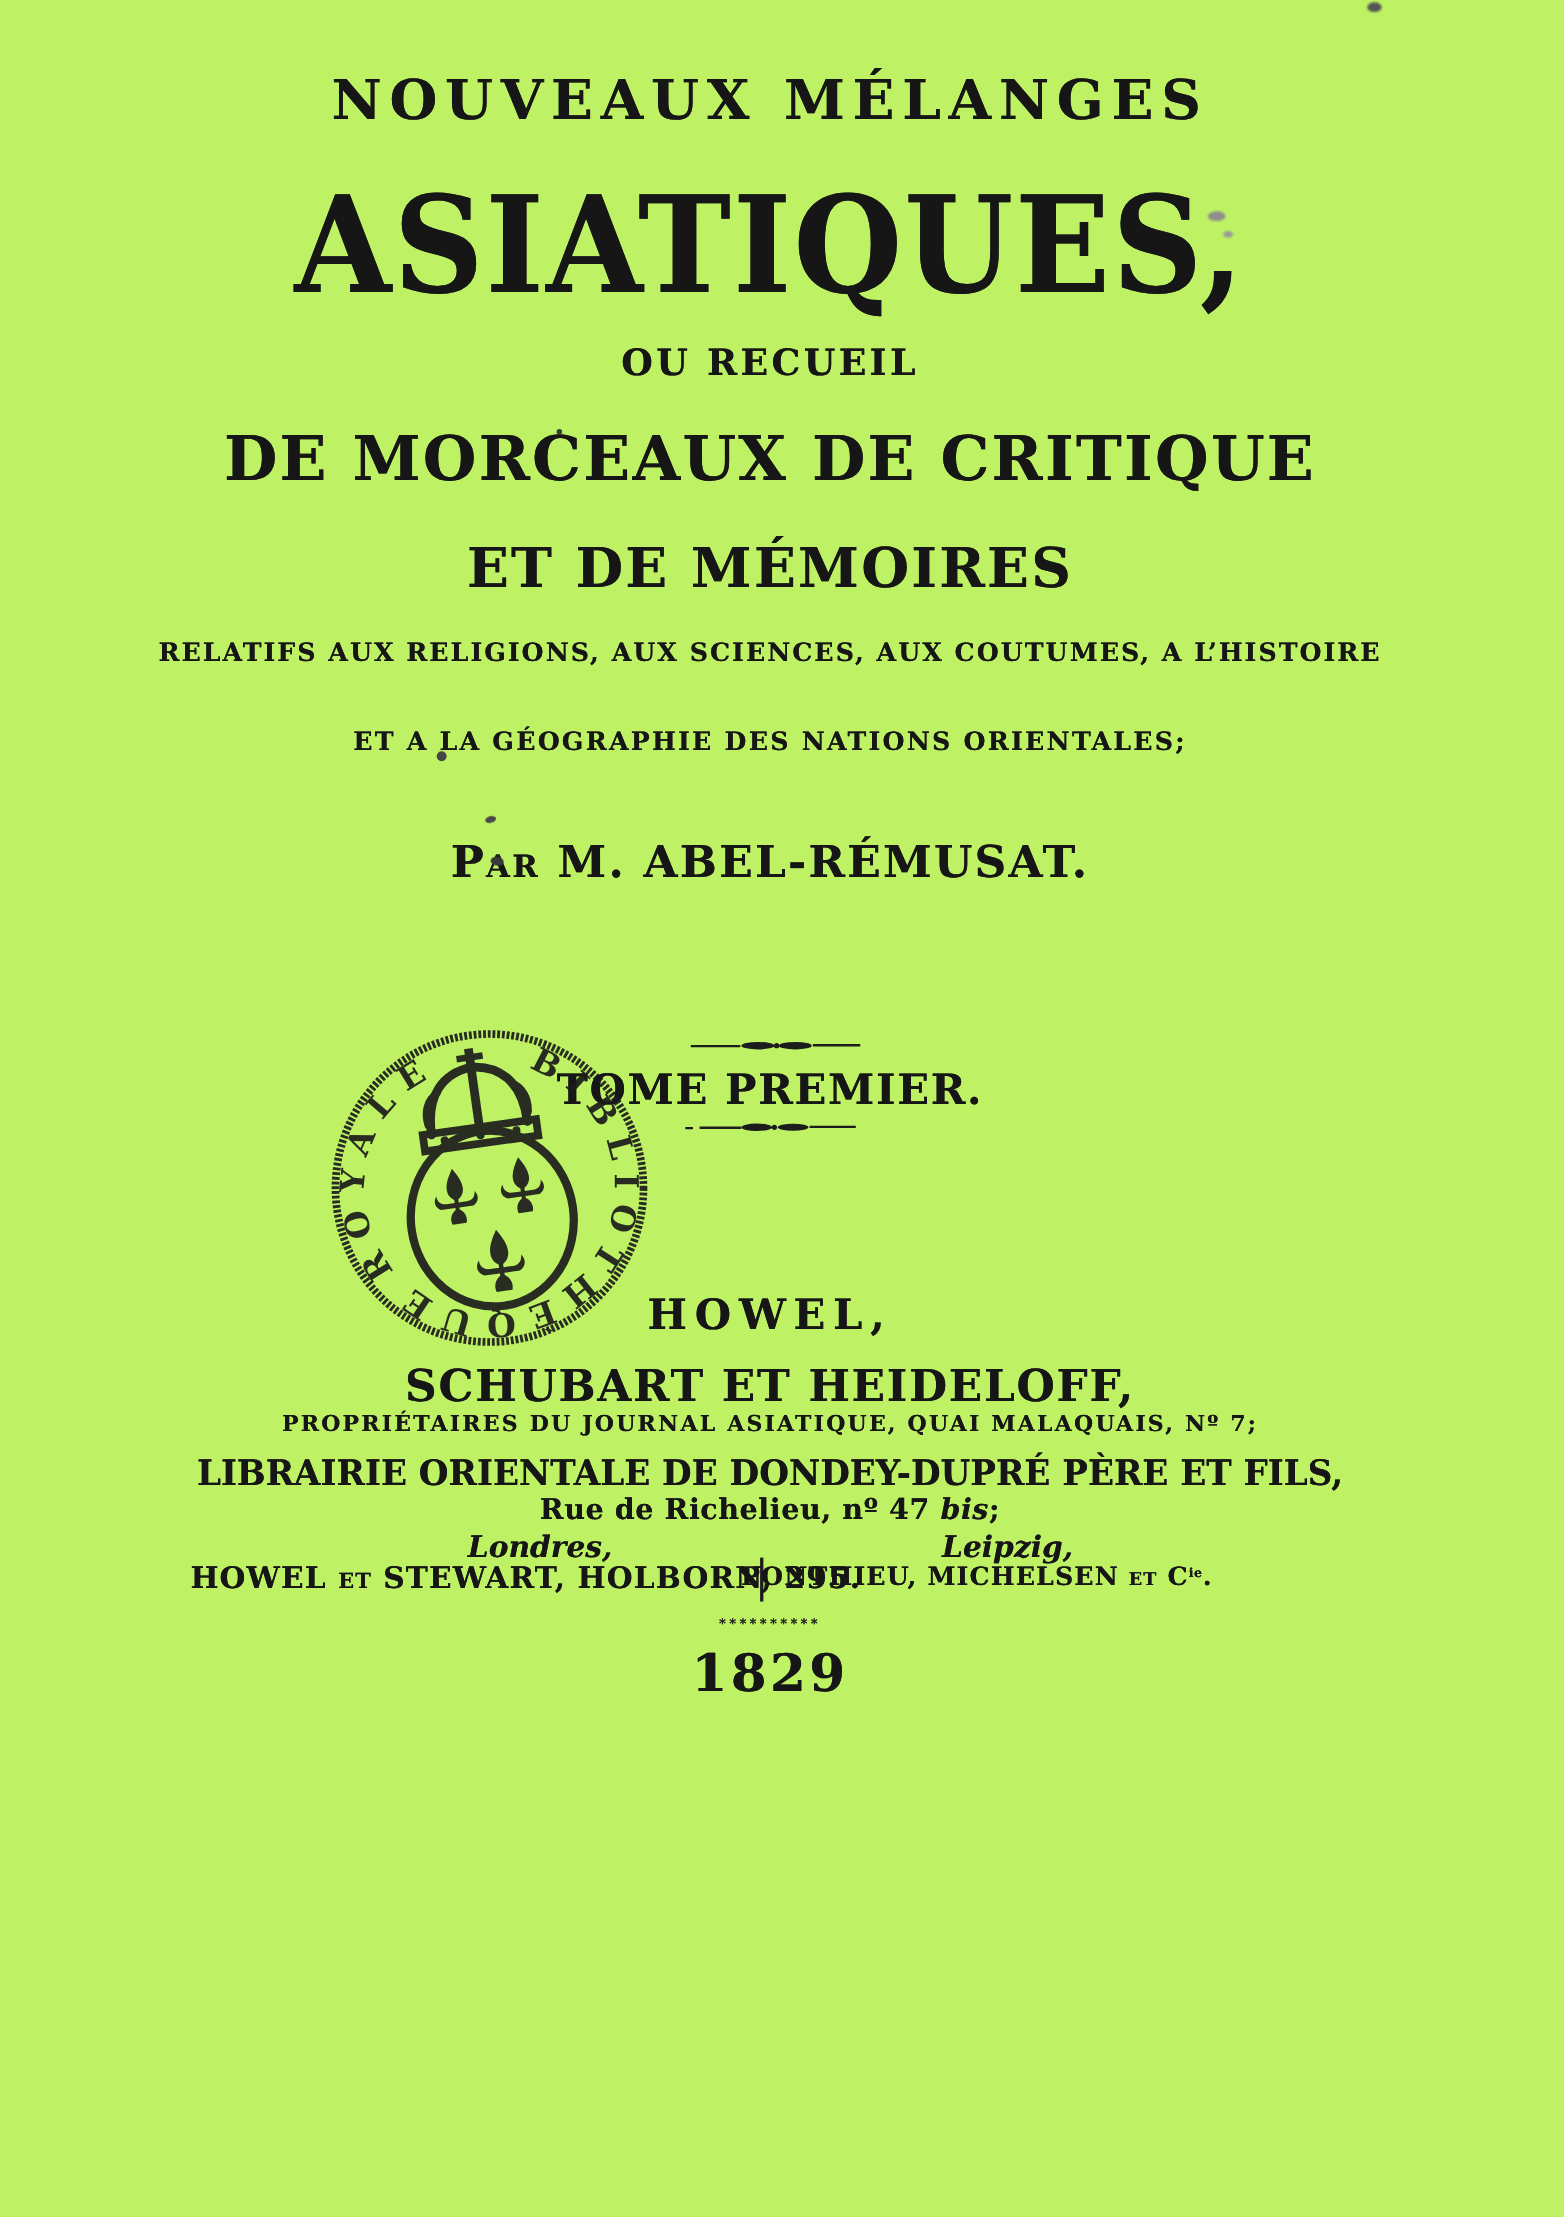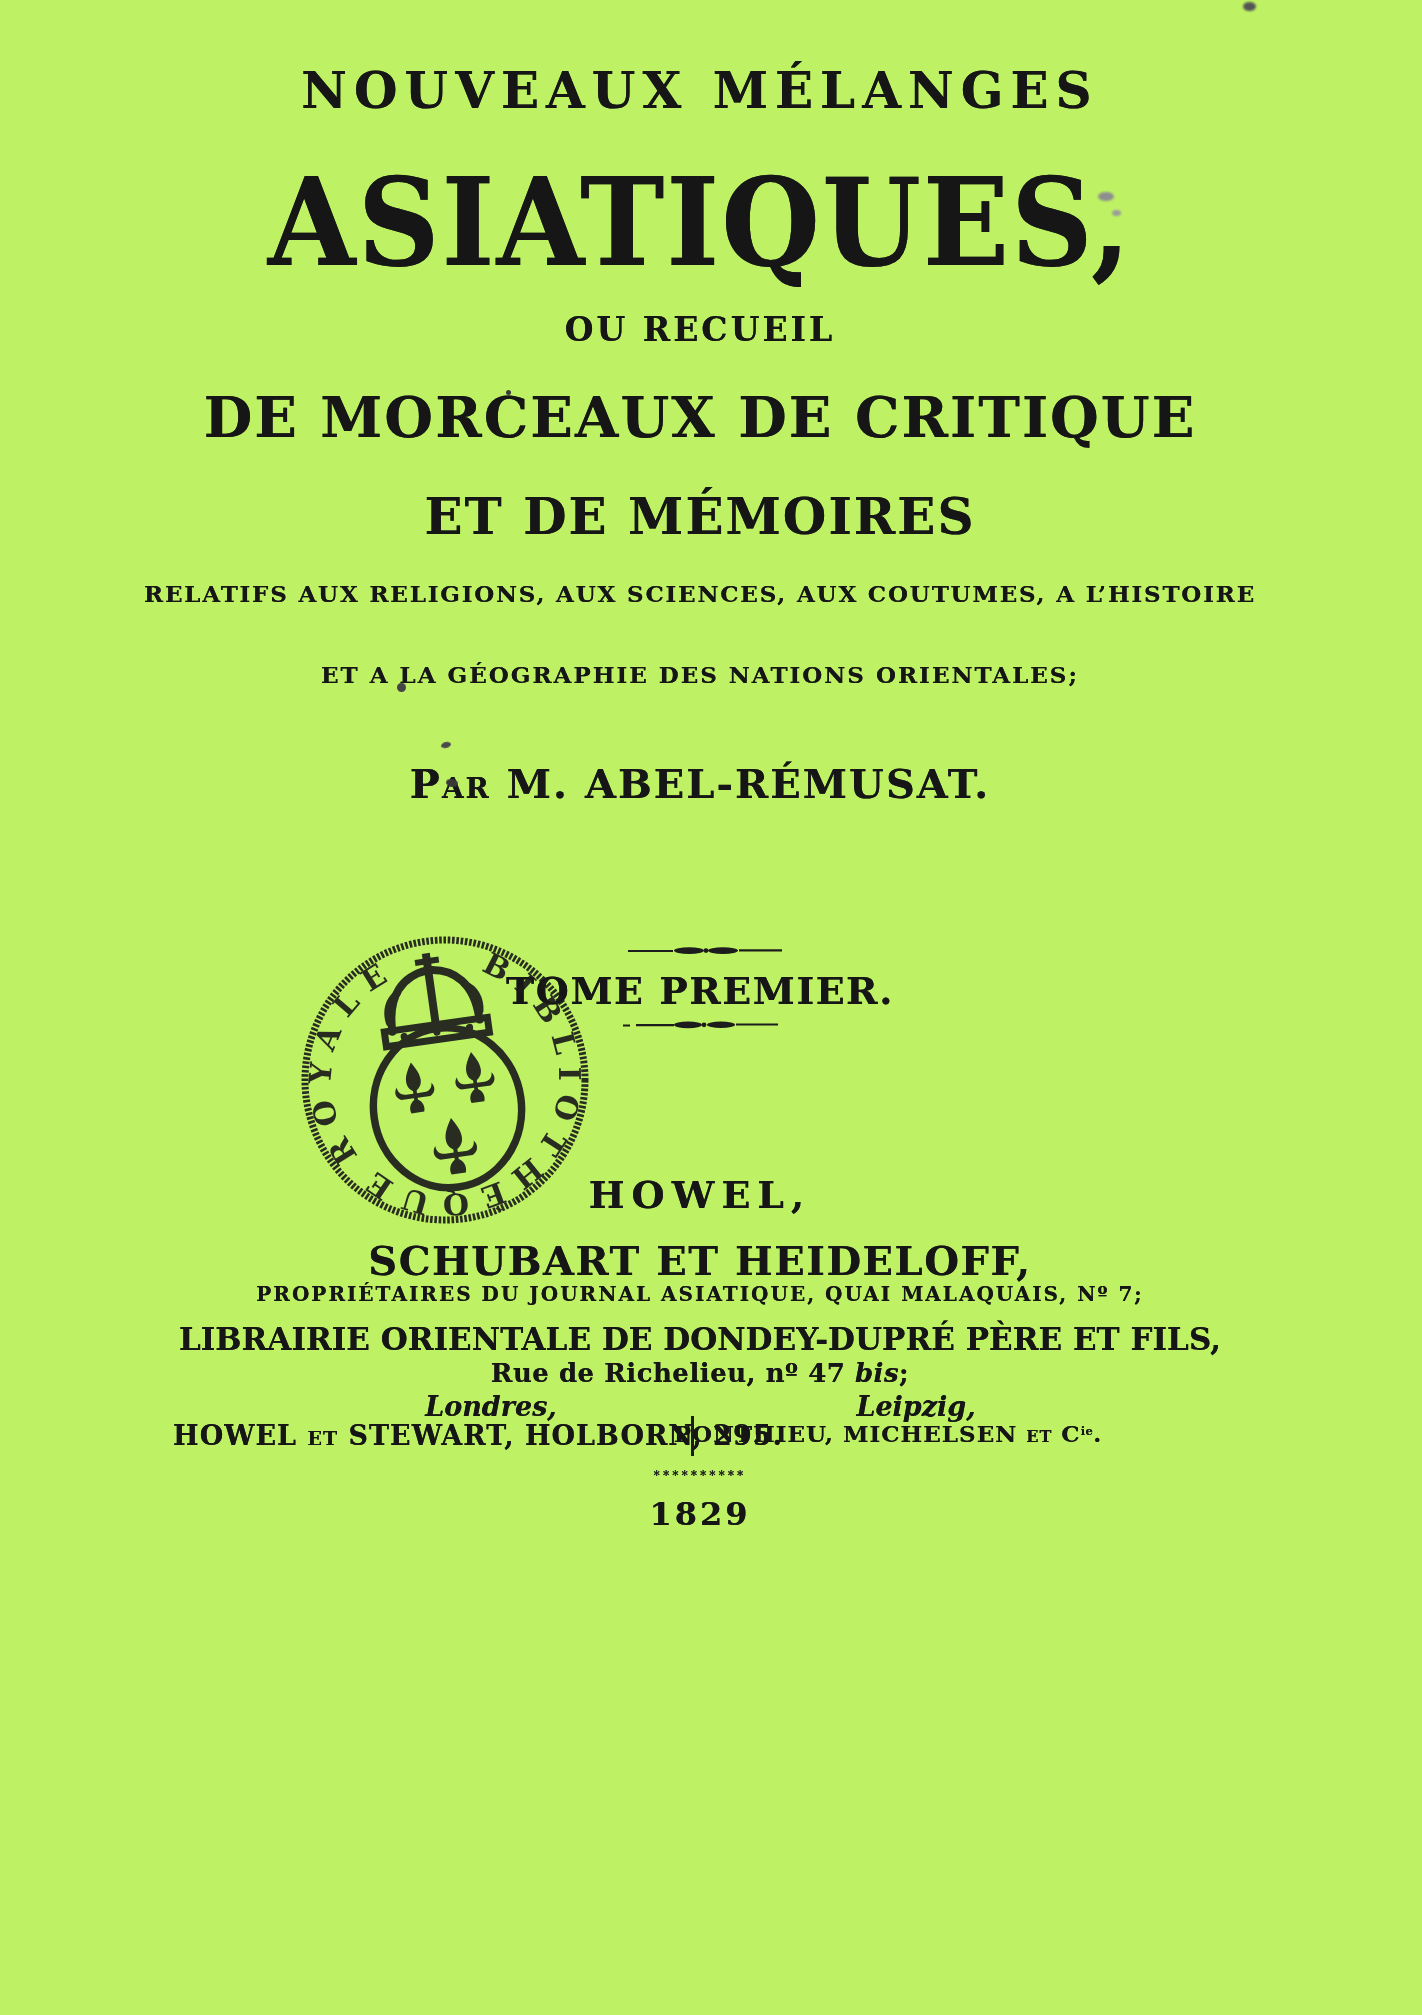--- a/index.html
+++ b/index.html
@@ -34,21 +34,21 @@
   .t-city     {top:1176px; font-size:38px; letter-spacing:7px;}
   .t-pub      {top:1241px; font-size:40px; letter-spacing:1.5px;}
   .t-pubsub   {top:1284px; font-size:20px; letter-spacing:2px;}
   .t-libr     {top:1323px; font-size:32px; letter-spacing:0px; transform:translateX(-50%) scaleX(.97);}
   .t-rue      {top:1360px; font-size:26px; letter-spacing:0.5px;}
   .t-londres  {top:1393px; left:491px; font-size:27px; font-style:italic;}
   .t-leipzig  {top:1393px; left:916px; font-size:27px; font-style:italic;}
   .t-agents-l {top:1422px; left:478px; font-size:27px; letter-spacing:1px;}
   .t-agents-r {top:1422px; left:888px; font-size:23px; letter-spacing:1px;}
   .t-orn      {top:1470px; font-size:12px; letter-spacing:3px; color:#222;}
-  .t-year     {top:1498px; font-size:32px; letter-spacing:3px;}
+  .t-year     {top:1498px; font-size:47px; letter-spacing:3px;}
   .smallcaps{font-variant:small-caps;}
   .sup{font-size:.5em; vertical-align:.65em; letter-spacing:.5px;}
   .divider{
     position:absolute; left:691px; top:1416px;
     width:3px; height:40px; background:#1c1c1c;
   }
   .ornament-rule{position:absolute;}
   .stamp{position:absolute; left:295px; top:930px; width:300px; height:300px; opacity:.92;}
   .speck{position:absolute; background:#3a3a3a; border-radius:50%; filter:blur(.6px);}
   .sp1{left:506px; top:390px; width:5px; height:5px;}

